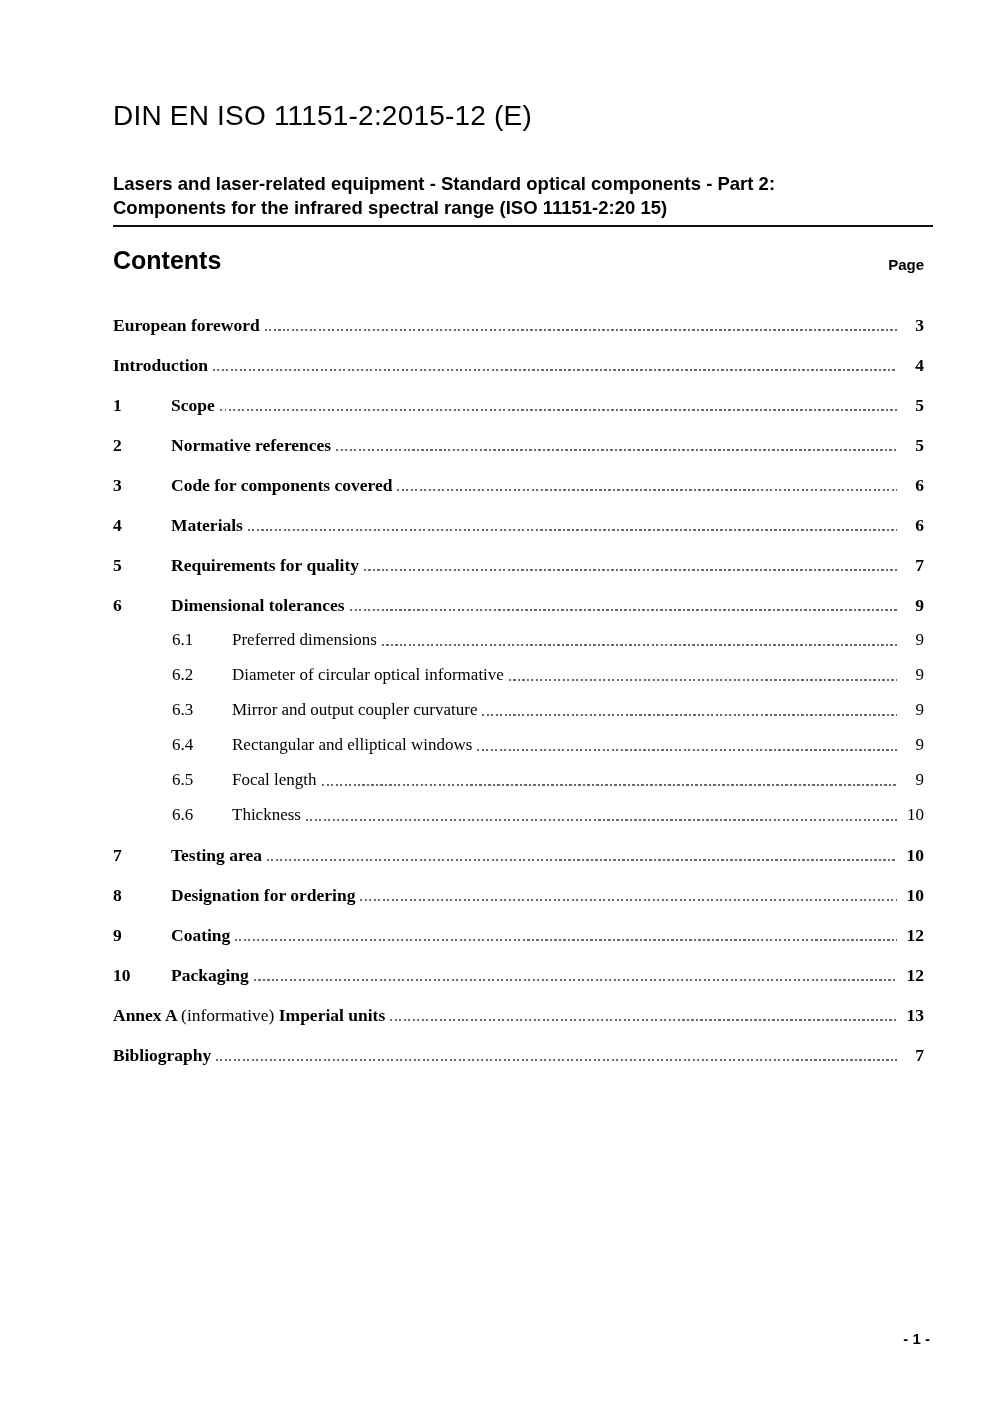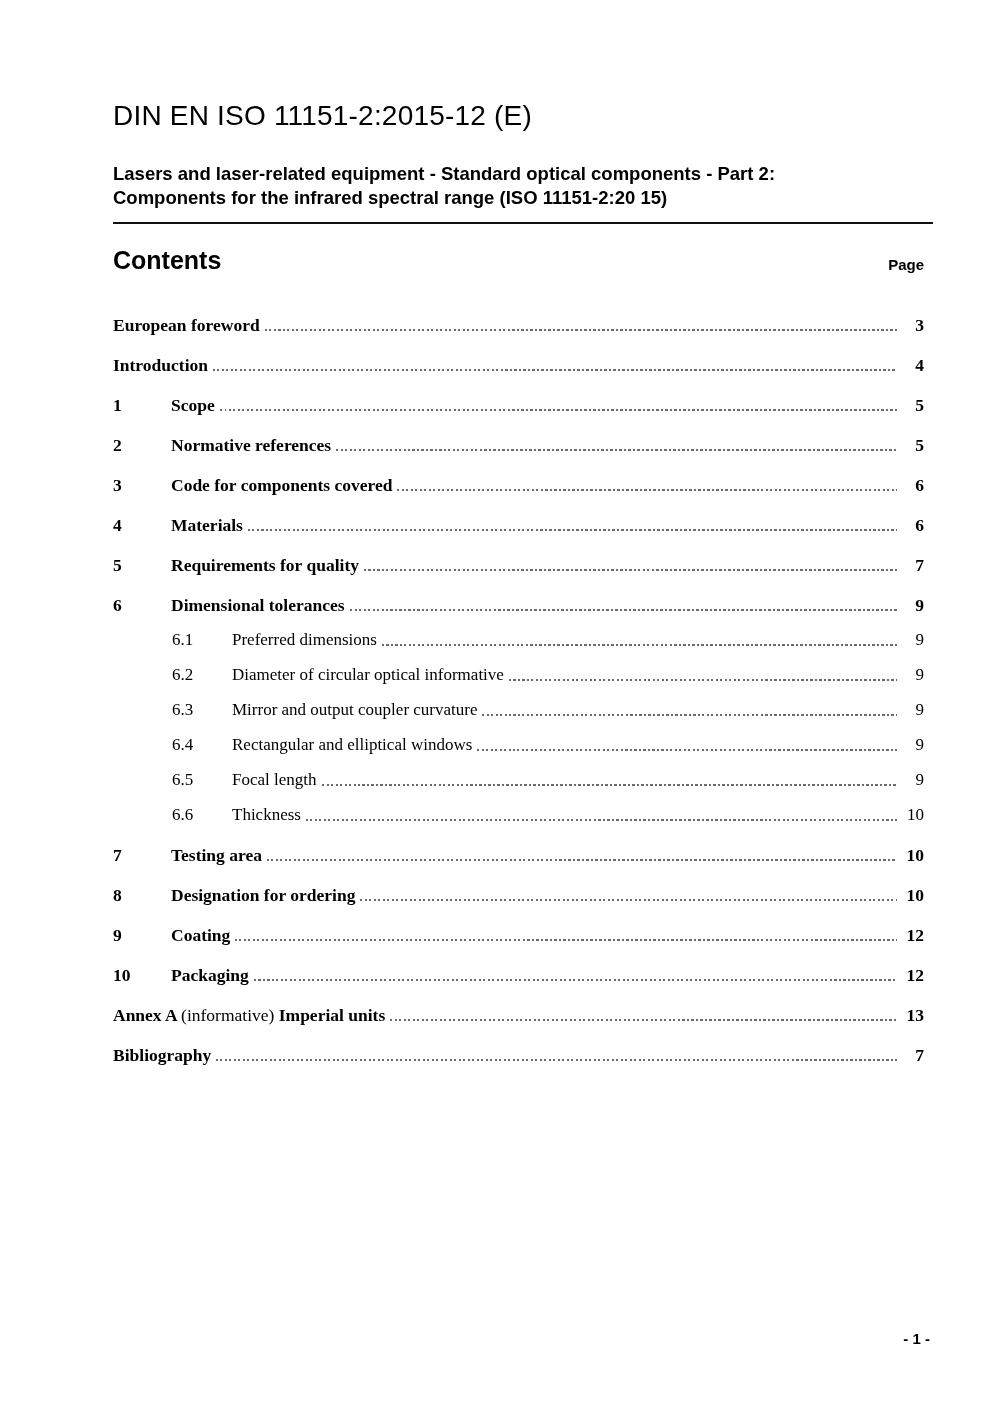--- a/index.html
+++ b/index.html
@@ -19,26 +19,26 @@
     top: 88px;
     font-size: 28px;
     font-weight: normal;
     letter-spacing: 0.2px;
     white-space: nowrap;
     margin-top: 12px;
   }
   .doc-title {
     position: absolute;
     left: 113px;
-    top: 162px;
+    top: 172px;
     width: 820px;
     font-size: 18.5px;
     font-weight: bold;
     line-height: 24px;
-    padding-bottom: 12px;
+    padding-bottom: 5px;
     border-bottom: 2.5px solid #111111;
   }
   .contents-head {
     position: absolute;
     left: 113px;
     top: 246px;
     font-size: 25px;
     font-weight: bold;
   }
   .page-label {

